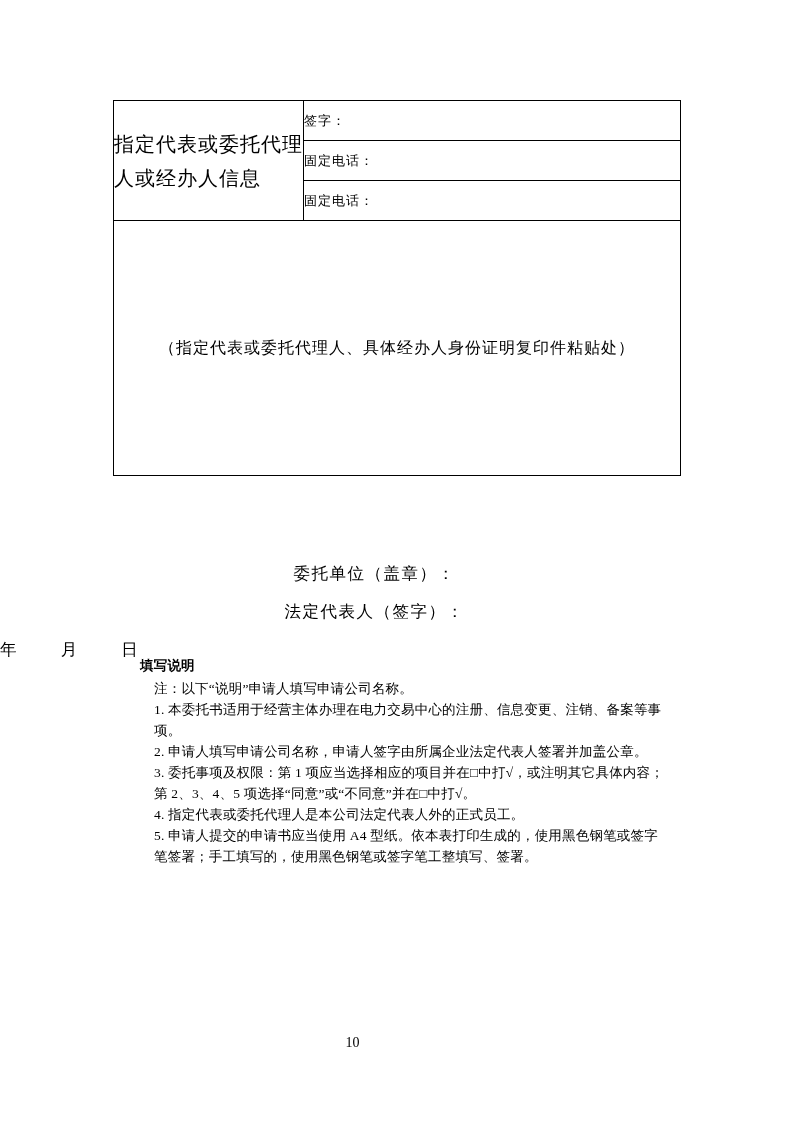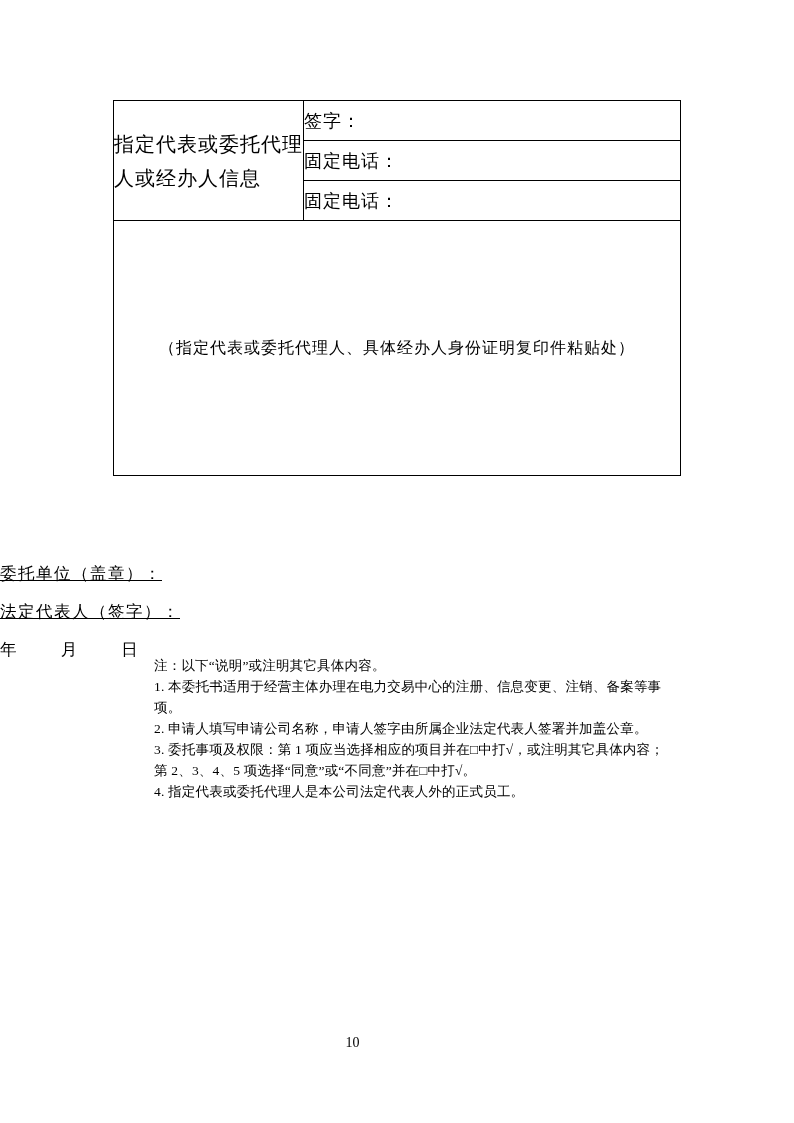--- a/index.html
+++ b/index.html
@@ -42,47 +42,46 @@
     line-height: 34px;
     padding: 6px 4px;
     letter-spacing: 1px;
   }
   .cell-label .lbl-line {
     display: block;
     white-space: nowrap;
   }
   .cell-field {
     height: 39px;
-    font-size: 18px;
+    font-size: 13px;
     padding-left: 10px;
     letter-spacing: 1px;
   }
   .paste-cell {
     height: 254px;
     text-align: center;
     vertical-align: middle;
     font-size: 16px;
     letter-spacing: 1px;
     margin-top: 11px;
   }
 
   
   .sign-block {
     position: absolute;
     left: 0;
     top: 555px;
     width: 794px;
   }
   .sign-line {
-    text-align: left;
+    text-align: center;
     font-size: 16.5px;
     letter-spacing: 1.5px;
     line-height: 38px;
     padding-right: 45px;
-    text-decoration: underline;
   }
   .date-line {
     font-size: 16.5px;
     letter-spacing: 1px;
     line-height: 38px;
     padding-right: 113px;
   }
   .date-line span {
     display: inline-block;
   }
@@ -153,22 +152,24 @@
     <div class="sign-line">委托单位（盖章）：</div>
     <div class="sign-line">法定代表人（签字）：</div>
     <div class="date-line">
       <span class="date-y">年</span>
       <span class="date-m">月</span>
       <span class="date-d">日</span>
     </div>
   </div>
 
   <div class="notes">
-    <p class="note-p note-indent">注：以下“说明”或注明其它具体内容。</p>
+    <div class="notes-title">填写说明</div>
+    <p class="note-p note-indent">注：以下“说明”申请人填写申请公司名称。</p>
     <p class="note-p note-indent">1. 本委托书适用于经营主体办理在电力交易中心的注册、信息变更、注销、备案等事项。</p>
     <p class="note-p note-indent">2. 申请人填写申请公司名称，申请人签字由所属企业法定代表人签署并加盖公章。</p>
     <p class="note-p note-indent">3. 委托事项及权限：第 1 项应当选择相应的项目并在□中打√，或注明其它具体内容；第 2、3、4、5 项选择“同意”或“不同意”并在□中打√。</p>
     <p class="note-p note-indent">4. 指定代表或委托代理人是本公司法定代表人外的正式员工。</p>
+    <p class="note-p note-indent">5. 申请人提交的申请书应当使用 A4 型纸。依本表打印生成的，使用黑色钢笔或签字笔签署；手工填写的，使用黑色钢笔或签字笔工整填写、签署。</p>
   </div>
 
   <div class="page-number">10</div>
 
 </div>
 
 </body></html>

